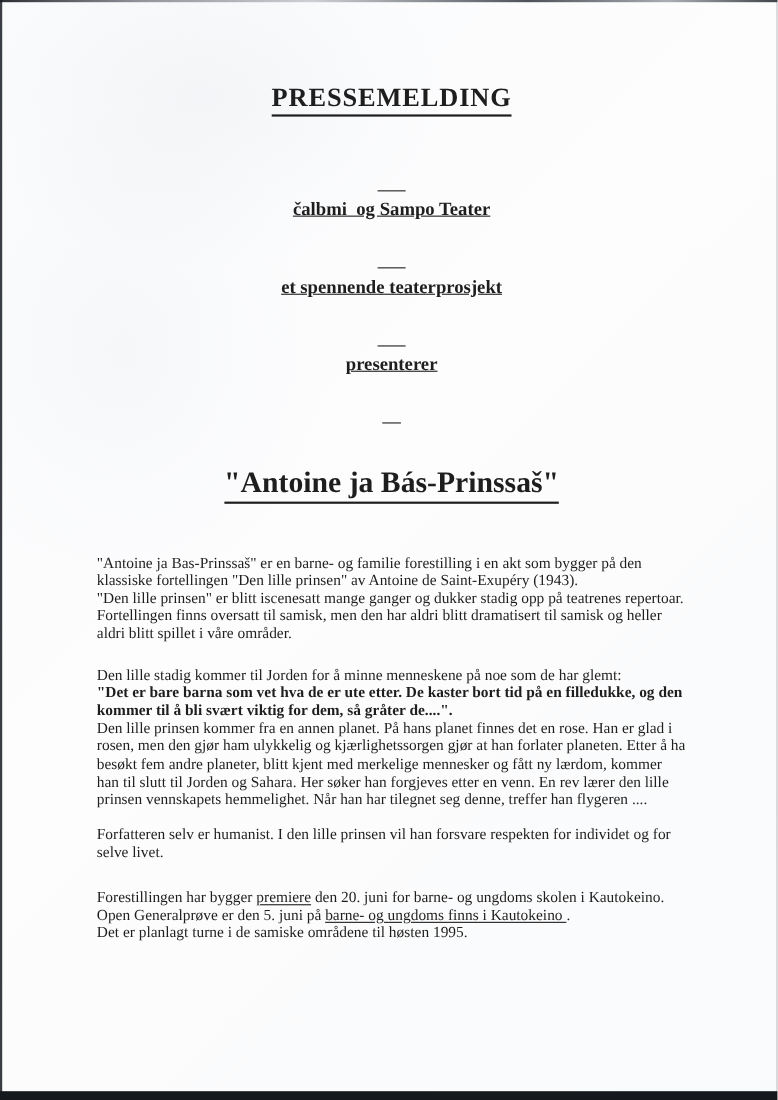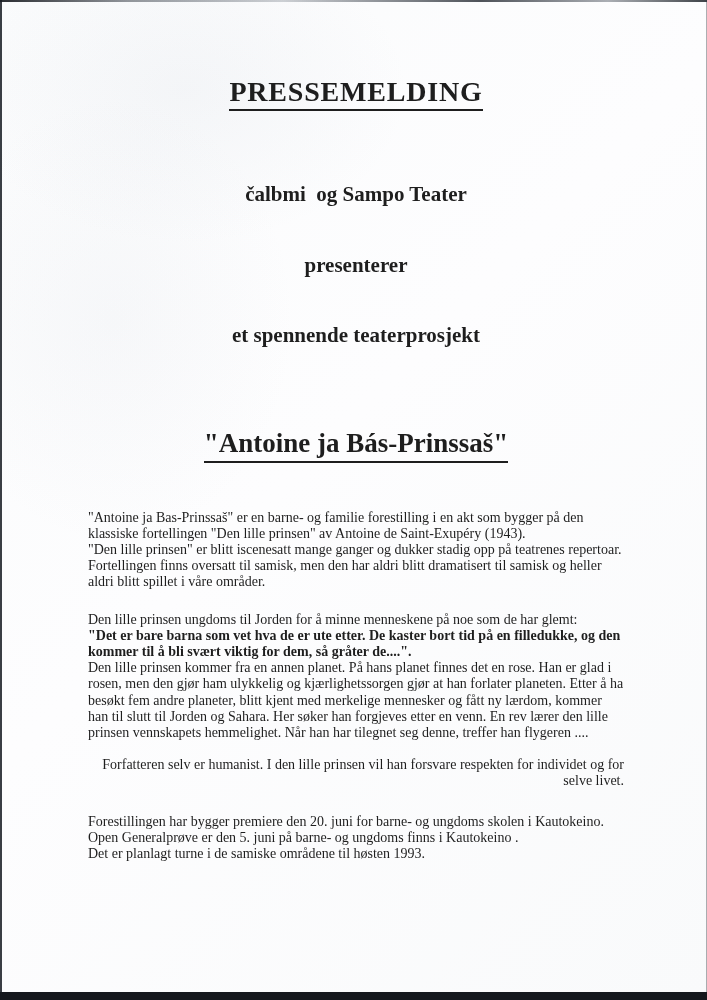--- a/index.html
+++ b/index.html
@@ -23,82 +23,82 @@
   }
   
   .edge-top{position:absolute;top:0;left:0;width:100%;height:2px;
     background:linear-gradient(90deg,rgba(20,23,28,0.9) 0%,rgba(60,66,75,0.55) 18%,rgba(120,128,138,0.35) 40%,rgba(35,40,48,0.8) 68%,rgba(90,97,107,0.5) 86%,rgba(30,34,40,0.85) 100%);}
   .edge-left{position:absolute;top:0;left:0;width:2px;height:100%;background:rgba(24,28,35,0.85);}
   .edge-right{position:absolute;top:0;right:0;width:1px;height:100%;background:rgba(50,55,63,0.40);}
   .edge-bottom{position:absolute;bottom:0;left:0;width:100%;height:8px;background:var(--scan_edge);}
   .content{position:absolute;left:88px;top:76px;width:536px;}
   .center{text-align:center;}
   .kicker-text{
-    display:inline-block;font-size:28px;font-weight:bold;letter-spacing:0.8px;
+    display:inline-block;font-size:24px;font-weight:bold;letter-spacing:0.8px;
     border-bottom:2px solid var(--ink);padding-bottom:1px;
   }
-  .presenters{margin-top:25px;font-size:21px;font-weight:bold;line-height:23.5px;white-space:pre-wrap;}
+  .presenters{margin-top:25px;font-size:17px;font-weight:bold;line-height:23.5px;white-space:pre-wrap;text-decoration:underline;}
   .main-title{margin:33px 0 0;}
   .main-title-text{
     display:inline-block;font-size:27px;font-weight:bold;
     border-bottom:2.5px solid var(--ink);padding-bottom:2px;
   }
   .body-copy{margin-top:47px;font-size:14px;line-height:16.2px;}
   .para{margin:0 0 0;}
   .para + .para{margin-top:21px;}
-  .para.author{margin-top:16px;text-align:right;}
+  .para.author{margin-top:16px;}
   .para.schedule{margin-top:24px;}
   .pline{white-space:pre-wrap;}
   .bold{font-weight:bold;}
-  .u{text-underline-offset:2px;}
+  .u{text-decoration:underline;text-underline-offset:2px;}
 </style>
 </head>
 <body>
 
 <div class="page">
   <div class="edge-top"></div>
   <div class="edge-left"></div>
   <div class="edge-right"></div>
   <div class="edge-bottom"></div>
 
   <div class="content">
 
     <div class="center">
       <span class="kicker-text">PRESSEMELDING</span>
     </div>
 
     <div class="presenters center">
       <div>čalbmi  og Sampo Teater</div>
+      <div>et spennende teaterprosjekt</div>
       <div>presenterer</div>
-      <div>et spennende teaterprosjekt</div>
     </div>
 
     <div class="main-title center">
       <span class="main-title-text">"Antoine ja Bás-Prinssaš"</span>
     </div>
 
     <div class="body-copy">
 
       <div class="para about">
         <div class="pline">"Antoine ja Bas-Prinssaš" er en barne- og familie forestilling i en akt som bygger på den klassiske fortellingen "Den lille prinsen" av Antoine de Saint-Exupéry (1943).</div>
         <div class="pline">"Den lille prinsen" er blitt iscenesatt mange ganger og dukker stadig opp på teatrenes repertoar. Fortellingen finns oversatt til samisk, men den har aldri blitt dramatisert til samisk og heller aldri blitt spillet i våre områder.</div>
       </div>
 
       <div class="para story">
-        <div class="pline">Den lille prinsen ungdoms til Jorden for å minne menneskene på noe som de har glemt:</div>
+        <div class="pline">Den lille stadig kommer til Jorden for å minne menneskene på noe som de har glemt:</div>
         <div class="pline bold">"Det er bare barna som vet hva de er ute etter. De kaster bort tid på en filledukke, og den kommer til å bli svært viktig for dem, så gråter de....".</div>
         <div class="pline">Den lille prinsen kommer fra en annen planet. På hans planet finnes det en rose. Han er glad i rosen, men den gjør ham ulykkelig og kjærlighetssorgen gjør at han forlater planeten. Etter å ha besøkt fem andre planeter, blitt kjent med merkelige mennesker og fått ny lærdom, kommer han til slutt til Jorden og Sahara. Her søker han forgjeves etter en venn. En rev lærer den lille prinsen vennskapets hemmelighet. Når han har tilegnet seg denne, treffer han flygeren ....</div>
       </div>
 
       <div class="para author">
         <div class="pline">Forfatteren selv er humanist. I den lille prinsen vil han forsvare respekten for individet og for selve livet.</div>
       </div>
 
       <div class="para schedule">
         <div class="pline"><span>Forestillingen har bygger </span><span class="u">premiere</span><span> den 20. juni for barne- og ungdoms skolen i Kautokeino.</span></div>
         <div class="pline"><span>Open Generalprøve er den 5. juni på </span><span class="u">barne- og ungdoms finns i Kautokeino </span><span>.</span></div>
-        <div class="pline">Det er planlagt turne i de samiske områdene til høsten 1993.</div>
+        <div class="pline">Det er planlagt turne i de samiske områdene til høsten 1995.</div>
       </div>
 
     </div>
 
   </div>
 </div>
 
 </body></html>

